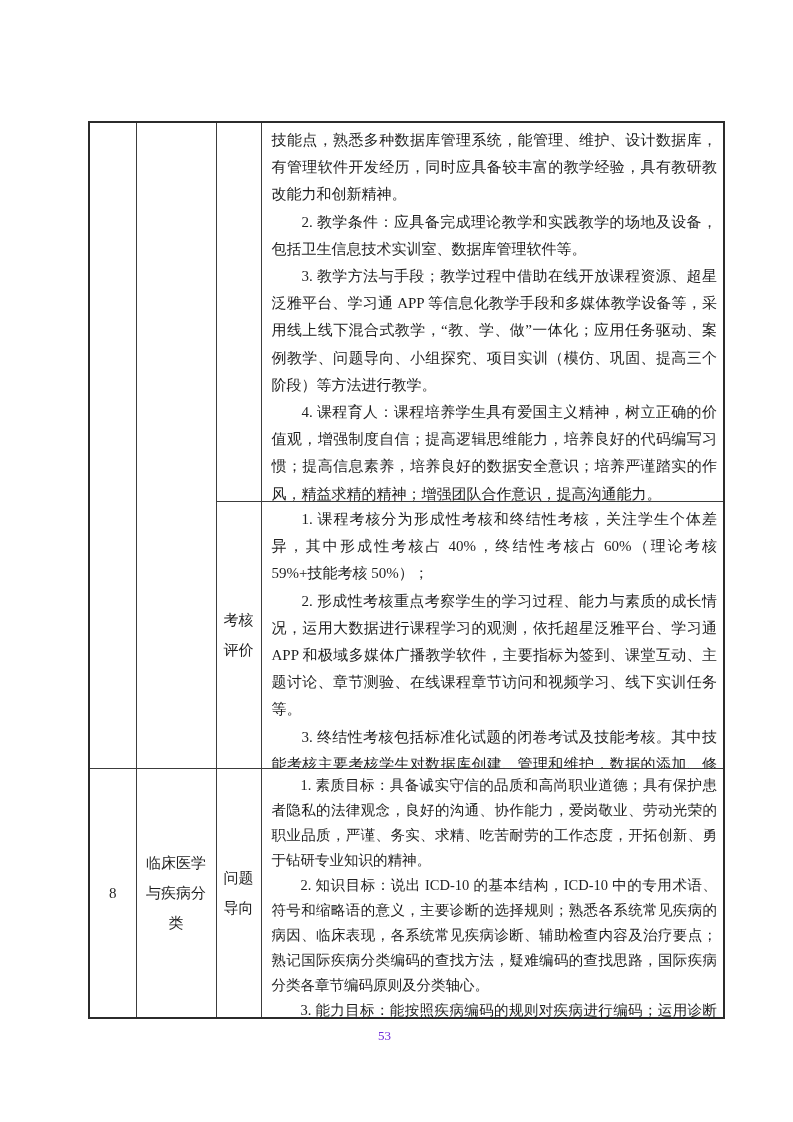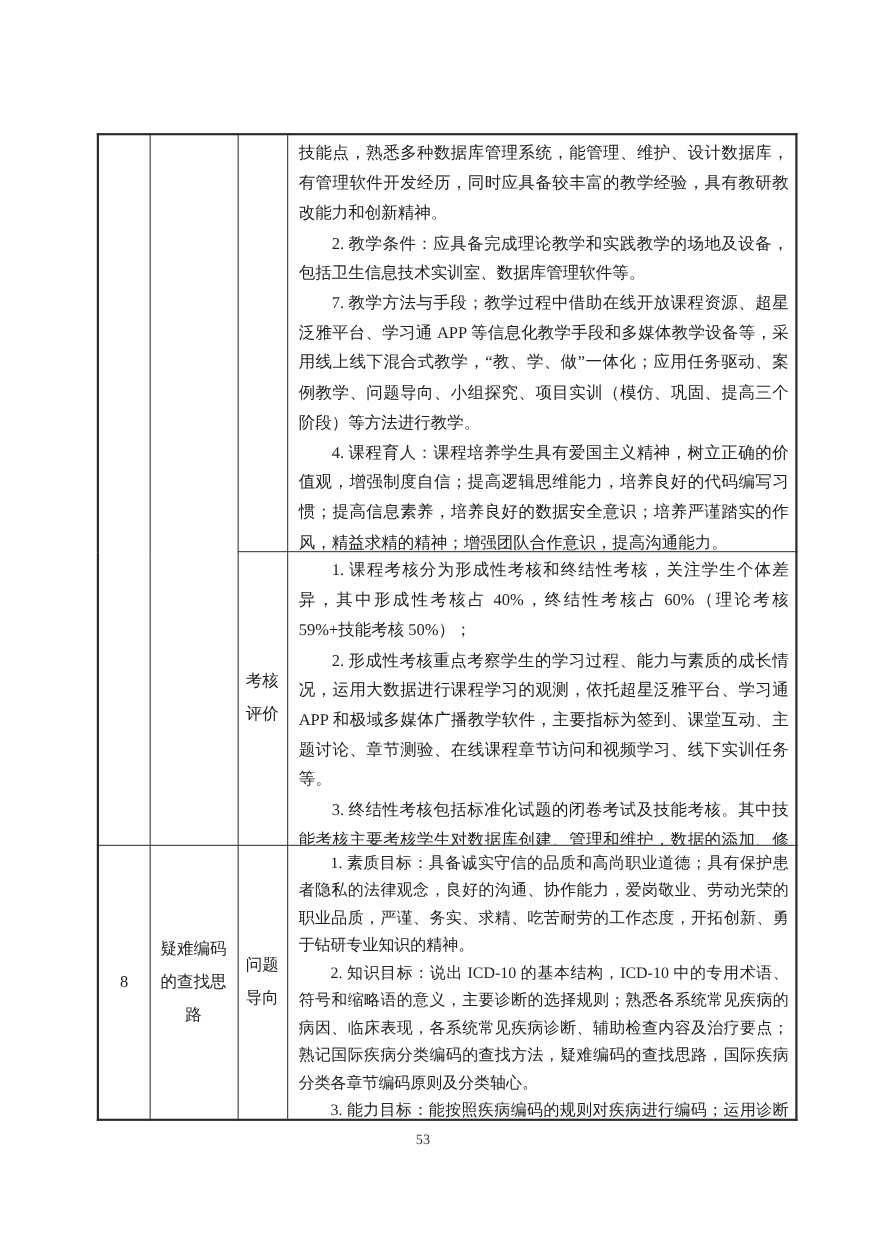--- a/index.html
+++ b/index.html
@@ -67,21 +67,21 @@
     text-align:justify;
     text-justify:inter-ideograph;
   }
   .row-c .para{font-size:14.5px;line-height:25px;}
   .para.ind{text-indent:2em;}
   
   .page-num{
     position:absolute;left:0;right:24px;top:1028px;
     text-align:center;
     font-size:13px;
-    color:#404040;
+    color:#6d28d9;
   }
 </style>
 </head>
 <body>
 
 <div class="page">
 
 
   <table class="doc">
     <colgroup>
@@ -92,38 +92,38 @@
     </colgroup>
     <tbody>
         <tr class="row-a">
       <td class="lbl" rowspan="2"></td>
       <td class="lbl" rowspan="2"></td>
       <td class="lbl"></td>
       <td class="content">
         <div class="cellbody h-a">
               <p class="para">技能点，熟悉多种数据库管理系统，能管理、维护、设计数据库，有管理软件开发经历，同时应具备较丰富的教学经验，具有教研教改能力和创新精神。</p>
               <p class="para ind">2. 教学条件：应具备完成理论教学和实践教学的场地及设备，包括卫生信息技术实训室、数据库管理软件等。</p>
-              <p class="para ind">7. 教学方法与手段；教学过程中借助在线开放课程资源、超星泛雅平台、学习通 APP 等信息化教学手段和多媒体教学设备等，采用线上线下混合式教学，“教、学、做”一体化；应用任务驱动、案例教学、问题导向、小组探究、项目实训（模仿、巩固、提高三个阶段）等方法进行教学。</p>
+              <p class="para ind">3. 教学方法与手段；教学过程中借助在线开放课程资源、超星泛雅平台、学习通 APP 等信息化教学手段和多媒体教学设备等，采用线上线下混合式教学，“教、学、做”一体化；应用任务驱动、案例教学、问题导向、小组探究、项目实训（模仿、巩固、提高三个阶段）等方法进行教学。</p>
               <p class="para ind">4. 课程育人：课程培养学生具有爱国主义精神，树立正确的价值观，增强制度自信；提高逻辑思维能力，培养良好的代码编写习惯；提高信息素养，培养良好的数据安全意识；培养严谨踏实的作风，精益求精的精神；增强团队合作意识，提高沟通能力。</p>
             </div>
       </td>
     </tr>
     <tr class="row-b">
       <td class="lbl">考核评价</td>
       <td class="content">
         <div class="cellbody h-b">
               <p class="para ind">1. 课程考核分为形成性考核和终结性考核，关注学生个体差异，其中形成性考核占 40%，终结性考核占 60%（理论考核 59%+技能考核 50%）；</p>
               <p class="para ind">2. 形成性考核重点考察学生的学习过程、能力与素质的成长情况，运用大数据进行课程学习的观测，依托超星泛雅平台、学习通 APP 和极域多媒体广播教学软件，主要指标为签到、课堂互动、主题讨论、章节测验、在线课程章节访问和视频学习、线下实训任务等。</p>
               <p class="para ind">3. 终结性考核包括标准化试题的闭卷考试及技能考核。其中技能考核主要考核学生对数据库创建、管理和维护，数据的添加、修改、删除和查询，数据的导入导出，数据库的附加与分离，数据库的备份与恢复等操作的准确性和熟练程度，以及对技能点的综合应用能力。</p>
             </div>
       </td>
     </tr>
     <tr class="row-c">
       <td class="lbl">8</td>
-      <td class="lbl">疑难编码的查找思路</td>
+      <td class="lbl">临床医学与疾病分类</td>
       <td class="lbl">问题导向</td>
       <td class="content">
         <div class="cellbody h-c">
               <p class="para ind">1. 素质目标：具备诚实守信的品质和高尚职业道德；具有保护患者隐私的法律观念，良好的沟通、协作能力，爱岗敬业、劳动光荣的职业品质，严谨、务实、求精、吃苦耐劳的工作态度，开拓创新、勇于钻研专业知识的精神。</p>
               <p class="para ind">2. 知识目标：说出 ICD-10 的基本结构，ICD-10 中的专用术语、符号和缩略语的意义，主要诊断的选择规则；熟悉各系统常见疾病的病因、临床表现，各系统常见疾病诊断、辅助检查内容及治疗要点；熟记国际疾病分类编码的查找方法，疑难编码的查找思路，国际疾病分类各章节编码原则及分类轴心。</p>
               <p class="para ind">3. 能力目标：能按照疾病编码的规则对疾病进行编码；运用诊断学基本</p>
             </div>
       </td>
     </tr>
   </tbody>

